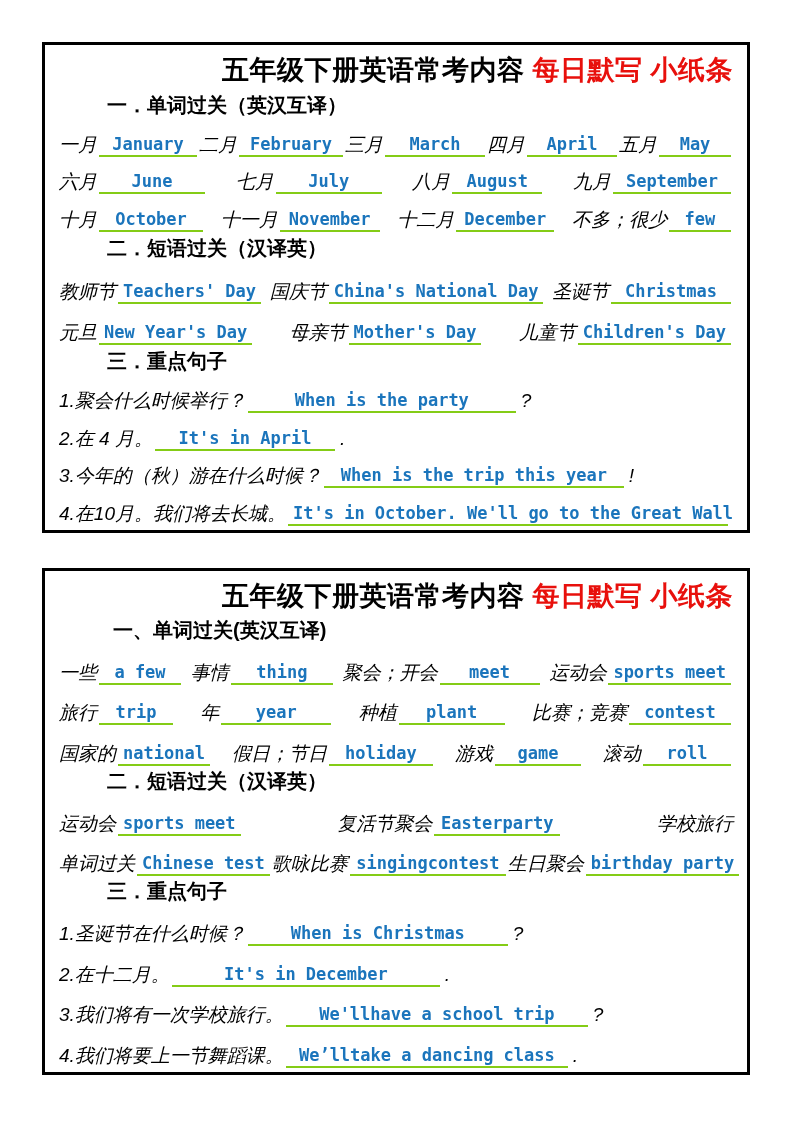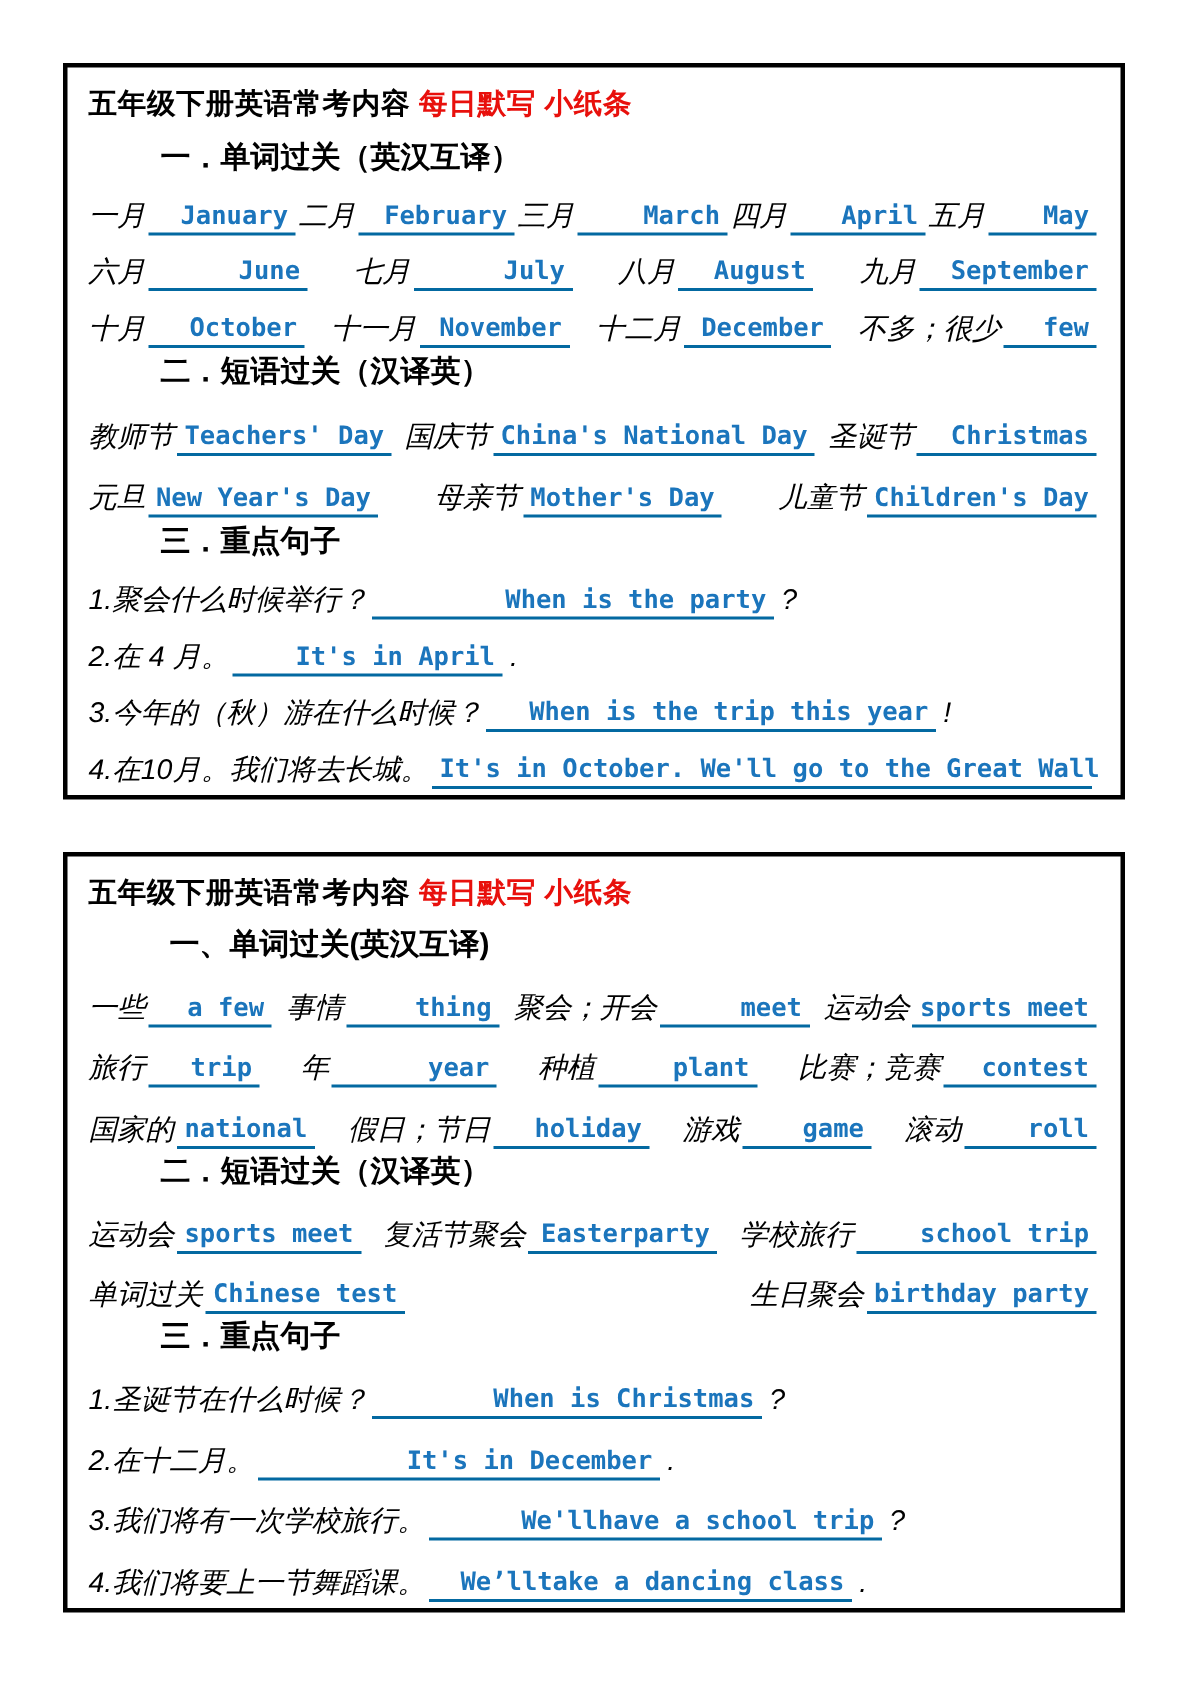--- a/index.html
+++ b/index.html
@@ -8,31 +8,31 @@
     font-family:"Liberation Sans","DejaVu Sans",sans-serif;color:#000;
   }
   .card{
     position:absolute;left:42px;width:708px;box-sizing:border-box;
     border:3px solid #000;background:#fff;padding:6px 14px 4px 14px;
     display:flex;flex-direction:column;justify-content:space-between;
   }
   #card-1{top:42px;height:491px;}
   #card-2{top:568px;height:507px;}
   .title{
-    text-align:left;font-size:19px;font-weight:900;letter-spacing:0.5px;
+    text-align:right;font-size:27px;font-weight:900;letter-spacing:0.5px;
     height:38px;line-height:38px;white-space:nowrap;
   }
   .title .red{color:#e8100c;}
   .heading{font-size:20px;font-weight:bold;height:28px;line-height:28px;margin-left:48px;}
   .row{display:flex;align-items:flex-end;height:36px;}
   .row.spread{justify-content:space-between;}
   .item{display:flex;align-items:flex-end;white-space:nowrap;}
   .label{font-size:19px;line-height:24px;white-space:nowrap;font-style:italic;}
   .blank{
-    border-bottom:2px solid #0369a1;text-align:right;
+    border-bottom:2px solid #84cc16;text-align:center;
     padding:0 5px;margin:0 2px;min-width:60px;
   }
   .ans{
     font-family:"DejaVu Sans Mono","Liberation Mono",monospace;
     font-weight:bold;color:#1b75bc;font-size:17px;line-height:22px;
     white-space:nowrap;
   }
   .suffix{font-size:19px;padding-left:3px;}
 </style>
 </head>
@@ -236,28 +236,31 @@
     <span class="item">
       <span class="label">运动会</span>
       <span class="blank" style="min-width:112px"><span class="ans">sports meet</span></span>
     </span>
     <span class="item">
       <span class="label">复活节聚会</span>
       <span class="blank" style="min-width:116px"><span class="ans">Easterparty</span></span>
     </span>
     <span class="item">
       <span class="label">学校旅行</span>
-      <span class="blank" style="min-width:150px"><span class="ans">school trip</span></span>
     </span>
   </div>
 
   <div class="row spread" style="height:40px">
     <span class="item">
       <span class="label">单词过关</span>
       <span class="blank" style="min-width:112px"><span class="ans">Chinese test</span></span>
+    </span>
+    <span class="item">
+      <span class="label">歌咏比赛</span>
+      <span class="blank" style="min-width:146px"><span class="ans">singingcontest</span></span>
     </span>
     <span class="item">
       <span class="label">生日聚会</span>
       <span class="blank" style="min-width:130px"><span class="ans">birthday party</span></span>
     </span>
   </div>
 
   <div class="heading">三．重点句子</div>
 
   <div class="row" style="height:40px">

